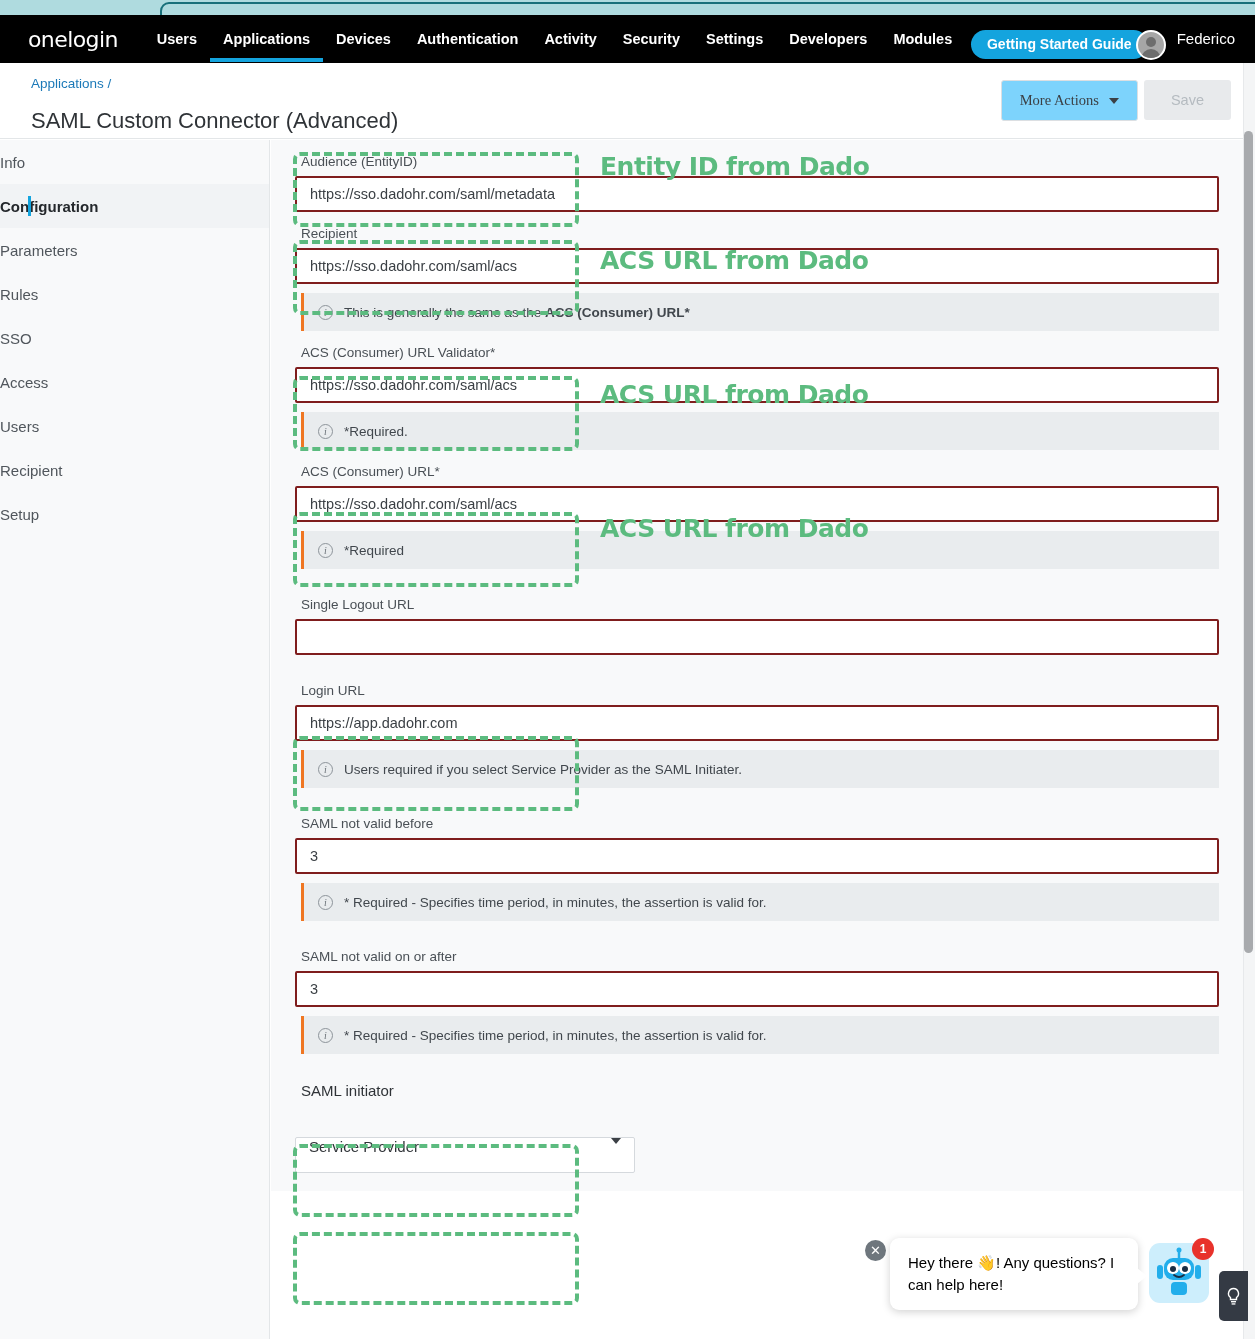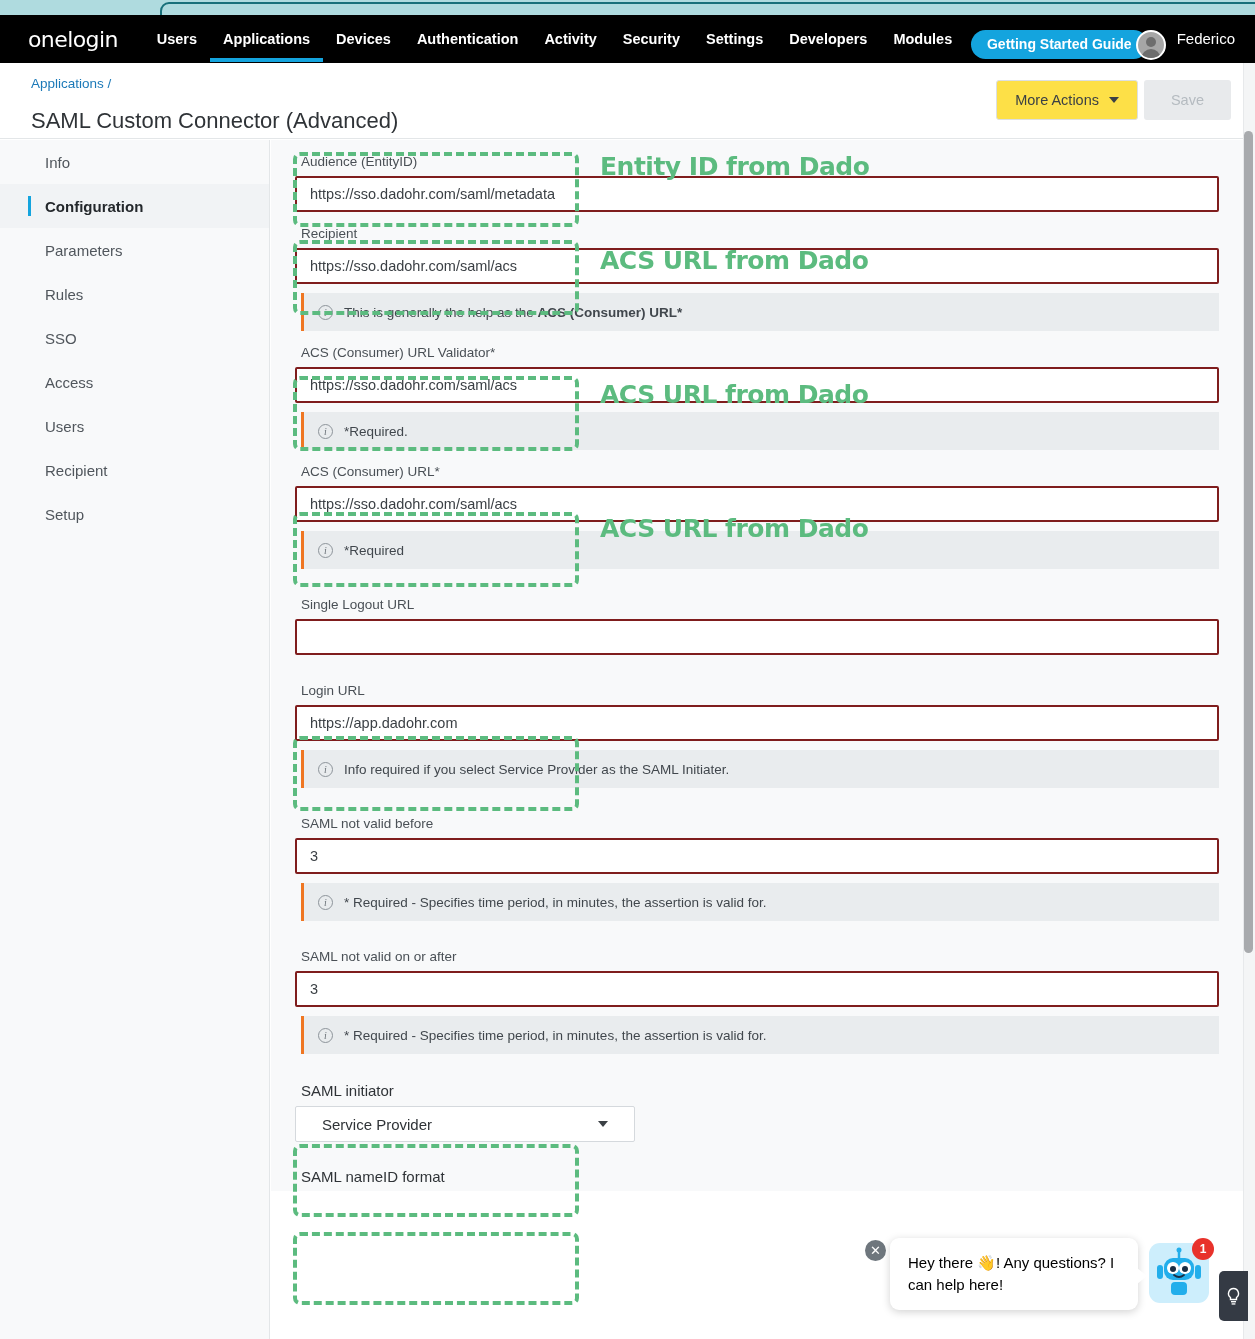--- a/index.html
+++ b/index.html
@@ -74,43 +74,43 @@
   .breadcrumb {
     position: absolute; left: 31px; top: 76px;
     color: #1b79b8; font-size: 13.5px; cursor: pointer;
   }
   .pagetitle {
     position: absolute; left: 31px; top: 108px;
     color: #2f3337; font-size: 22px; font-weight: 400;
   }
   .btn-more {
     position: absolute; right: 117px; top: 80px;
-    background: #fde047; border: 1px solid #dcdfe2; border-radius: 3px;
+    background: #7dd3fc; border: 1px solid #dcdfe2; border-radius: 3px;
     padding: 11px 18px; font-size: 14.5px; color: #3b4045;
-    display: flex; align-items: center; gap: 10px; cursor: pointer;
+    display: flex; align-items: center; gap: 10px; cursor: pointer; font-family: Liberation Serif, serif;
   }
   .caret-down {
     width: 0; height: 0; border-left: 5px solid transparent;
     border-right: 5px solid transparent; border-top: 6px solid #3b4045;
   }
   .btn-save {
     position: absolute; right: 24px; top: 80px;
     background: #e8eaec; border: none; border-radius: 3px;
     padding: 12px 27px; font-size: 14.5px; color: #b5bbc0;
     cursor: default;
   }
 
   
   .sidebar {
     position: absolute; left: 0; top: 140px; width: 270px; height: 1199px;
     background: #f8f9fa; border-right: 1px solid #e3e6e8;
   }
   .side-item {
     height: 44px; display: flex; align-items: center;
-    padding-left: 45px; font-size: 15px; color: #50565c;
+    font-size: 15px; color: #50565c;
     position: relative; cursor: pointer;
   }
   .side-item.active {
     background: #f1f3f5; font-weight: bold; color: #24282c;
   }
   .side-item.active::before {
     content: ""; position: absolute; left: 28px; top: 12px;
     width: 3px; height: 20px; background: #14A4DE;
   }
 
@@ -125,23 +125,23 @@
     font-size: 13.5px; color: #4a5056; padding: 14px 0 7px 6px;
   }
   .field-input {
     background: #ffffff; border: 2px solid #7f1d1d; border-radius: 2px;
     height: 36px; display: flex; align-items: center;
     padding: 0 13px; font-size: 14.5px; color: #3b4045;
   }
   .select-wrap { display: flex; align-items: stretch; width: 340px; }
   .select-box {
     background: #ffffff; border: 1px solid #d5d9dd; border-radius: 2px;
-    height: 36px; flex: 1; display: flex; align-items: center;
-    justify-content: space-between; padding: 0 26px;
-    font-size: 15px; color: #2f3337; cursor: pointer;
+    height: 36px; flex: 1; display: flex; align-items: flex-start;
+    justify-content: space-between; padding: 0 13px;
+    font-size: 15px; color: #2f3337; cursor: pointer; margin-top: 31px;
   }
   .select-box .caret-down { border-top-color: #3b4045; }
   .hint {
     margin: 9px 0 0 6px; background: #e9ecee;
     border-left: 3px solid #ef7622;
     height: 38px; display: flex; align-items: center;
     padding-left: 14px; gap: 11px;
     font-size: 13.5px; color: #41474d;
   }
   .info-circle {
@@ -265,21 +265,21 @@
   <div class="field">
     <div class="field-label">Audience (EntityID)</div>
     <div class="field-input">https://sso.dadohr.com/saml/metadata</div>
   </div>
 
   <div class="field">
     <div class="field-label">Recipient</div>
     <div class="field-input">https://sso.dadohr.com/saml/acs</div>
     <div class="hint">
       <span class="info-circle">i</span>
-      <span><span>This is generally the help as the </span><b>ACS (Consumer) URL*</b></span>
+      <span><span>This is generally the same as the </span><b>ACS (Consumer) URL*</b></span>
     </div>
   </div>
 
   <div class="field">
     <div class="field-label">ACS (Consumer) URL Validator*</div>
     <div class="field-input">https://sso.dadohr.com/saml/acs</div>
     <div class="hint">
       <span class="info-circle">i</span>
       <span>*Required.</span>
     </div>
@@ -297,21 +297,21 @@
   <div class="field" style="padding-top:14px">
     <div class="field-label">Single Logout URL</div>
     <div class="field-input"></div>
   </div>
 
   <div class="field" style="padding-top:14px">
     <div class="field-label">Login URL</div>
     <div class="field-input">https://app.dadohr.com</div>
     <div class="hint">
       <span class="info-circle">i</span>
-      <span>Info required if you select Service Provider as the SAML Initiater.</span>
+      <span>Users required if you select Service Provider as the SAML Initiater.</span>
     </div>
   </div>
 
   <div class="field" style="padding-top:14px">
     <div class="field-label">SAML not valid before</div>
     <div class="field-input">3</div>
     <div class="hint">
       <span class="info-circle">i</span>
       <span>* Required - Specifies time period, in minutes, the assertion is valid for.</span>
     </div>

